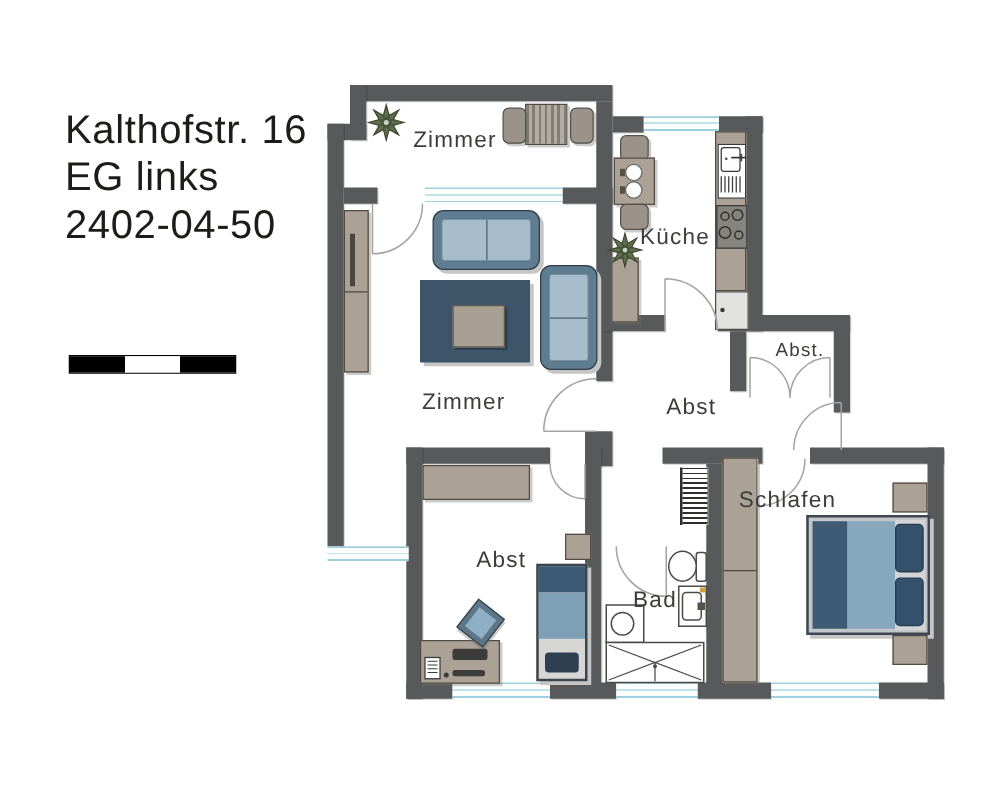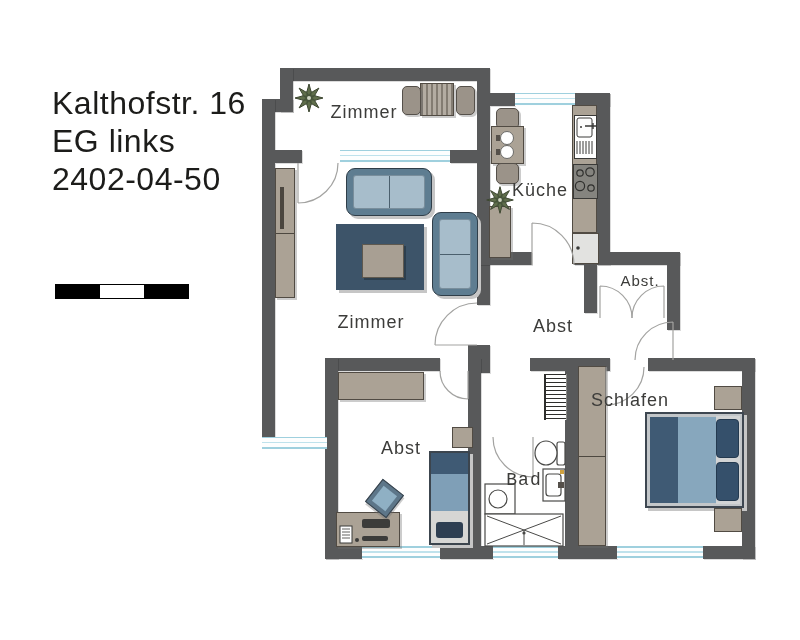--- a/index.html
+++ b/index.html
@@ -245,16 +245,16 @@
       <circle cx="357" cy="540" r="2" fill="#3c3c3a"></circle>
     </g>
   </svg>
 
   <div class="roomlabel" style="left:364px;top:112px;">Zimmer</div>
   <div class="roomlabel" style="left:540px;top:190px;text-align:right;">Küche</div>
   <div class="roomlabel" style="left:371px;top:322px;">Zimmer</div>
   <div class="roomlabel" style="left:553px;top:326px;">Abst</div>
   <div class="roomlabel small" style="left:628px;top:280px;margin-left:12px;">Abst.</div>
   <div class="roomlabel" style="left:401px;top:448px;">Abst</div>
-  <div class="roomlabel" style="left:524px;top:480px;font-family:Liberation Mono, monospace;">Bad</div>
+  <div class="roomlabel" style="left:524px;top:480px;">Bad</div>
   <div class="roomlabel" style="left:630px;top:400px;">Schlafen</div>
 
 </div>
 
 </body></html>

